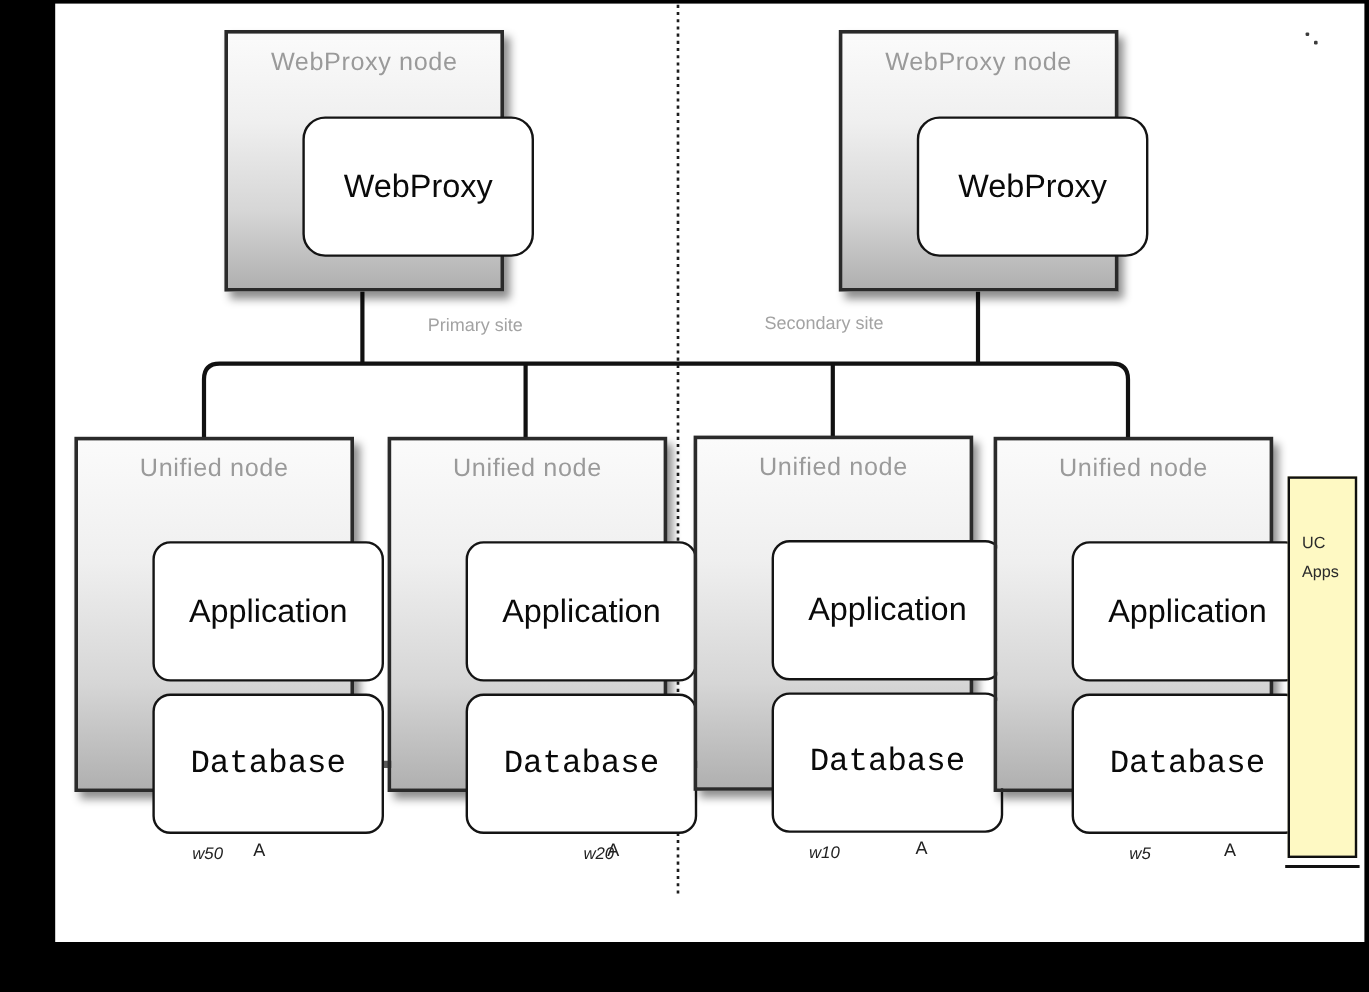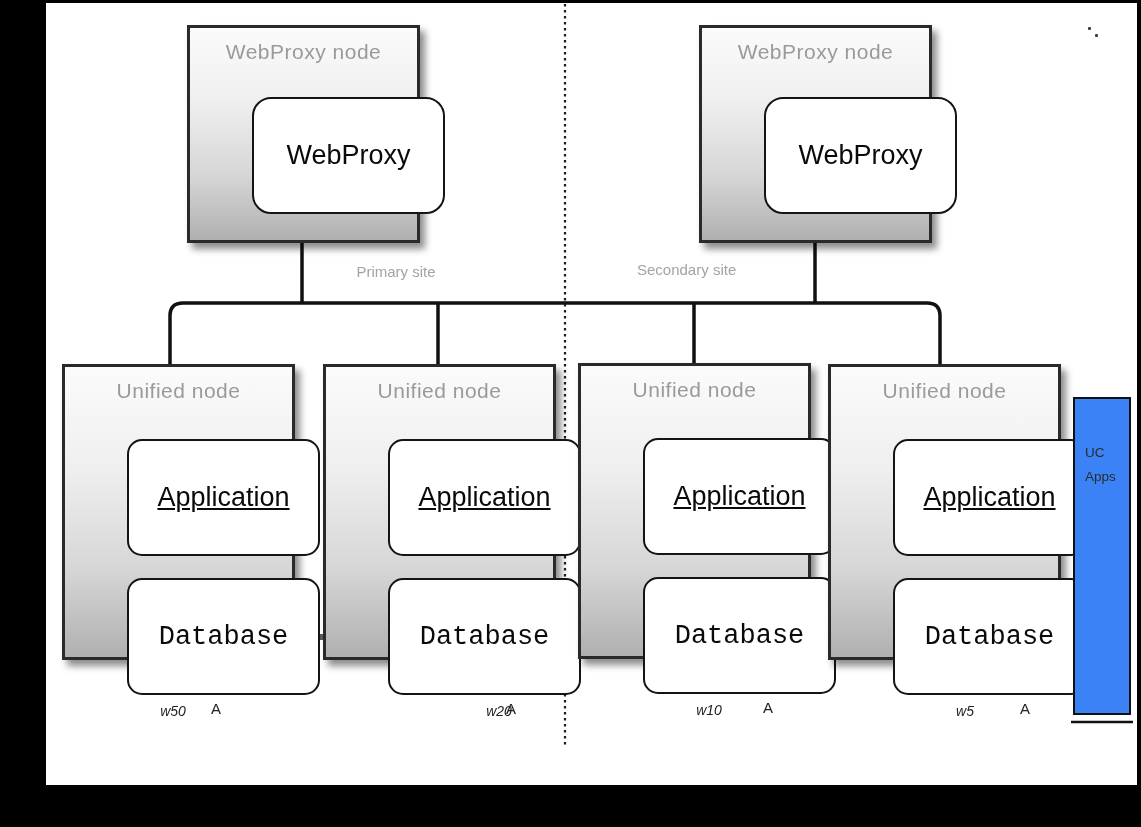--- a/index.html
+++ b/index.html
@@ -25,35 +25,35 @@
     position:absolute;left:0;top:12px;width:100%;text-align:center;
     color:#9a9a9a;font-size:21px;letter-spacing:0.5px;
   }
   .inner-box{
     position:absolute;box-sizing:border-box;left:19px;width:193px;height:117px;
     background:#fff;border:2.5px solid #141414;border-radius:15px;
     display:flex;align-items:center;justify-content:center;
     font-size:27px;color:#0a0a0a;margin-left:43px;
   }
   .wp-inner{top:69px;border-radius:19px;}
-  .app-inner{top:72px;text-decoration:underline;}
+  .app-inner{top:84px;}
   .db-inner{top:211px;font-family:Liberation Mono, monospace;}
 
   .w-label{position:absolute;top:336px;transform:translateX(-50%);font-size:14px;color:#222;font-style:italic;}
   .a-label{position:absolute;top:333px;transform:translateX(-50%);font-size:15px;color:#222;}
 
   
   .site-label{position:absolute;font-size:15px;color:#a3a3a3;}
   .site-label.primary{left:340px;top:263px;width:112px;text-align:center;}
   .site-label.secondary{left:592px;top:261px;margin-left:45px;}
 
   
   .uc-box{
     position:absolute;box-sizing:border-box;left:1073px;top:397px;width:58px;height:318px;
-    background:#3b82f6;border:2.5px solid #101010;
+    background:#fef9c3;border:2.5px solid #101010;
   }
   .uc-text{position:absolute;left:10px;top:42px;font-size:13.5px;color:#2b2b2b;line-height:1.75;}
 
   .speck{position:absolute;width:3px;height:3px;background:#3c3c3c;border-radius:1px;}
 </style>
 </head>
 <body>
 
 <div class="page"></div>
 
@@ -117,33 +117,33 @@
 </div>
 
 <div class="big-node uni-node" style="left:578px;top:363px;">
   <div class="node-title">Unified node</div>
   <div class="inner-box app-inner">
     <span>Application</span>
   </div>
   <div class="inner-box db-inner">
     <span>Database</span>
   </div>
-  <span class="w-label" style="left:128px;text-align:center;">w10</span>
+  <span class="w-label" style="left:106px;text-align:center;">w10</span>
   <span class="a-label" style="left:187px;">A</span>
 </div>
 
 <div class="big-node uni-node" style="left:828px;">
   <div class="node-title">Unified node</div>
   <div class="inner-box app-inner">
     <span>Application</span>
   </div>
   <div class="inner-box db-inner">
     <span>Database</span>
   </div>
-  <span class="w-label" style="left:134px;">w5</span>
+  <span class="w-label" style="left:119px;">w5</span>
   <span class="a-label" style="left:194px;">A</span>
 </div>
 
 <div class="uc-box">
   <div class="uc-text">
     <div>UC</div>
     <div>Apps</div>
   </div>
 </div>
 

